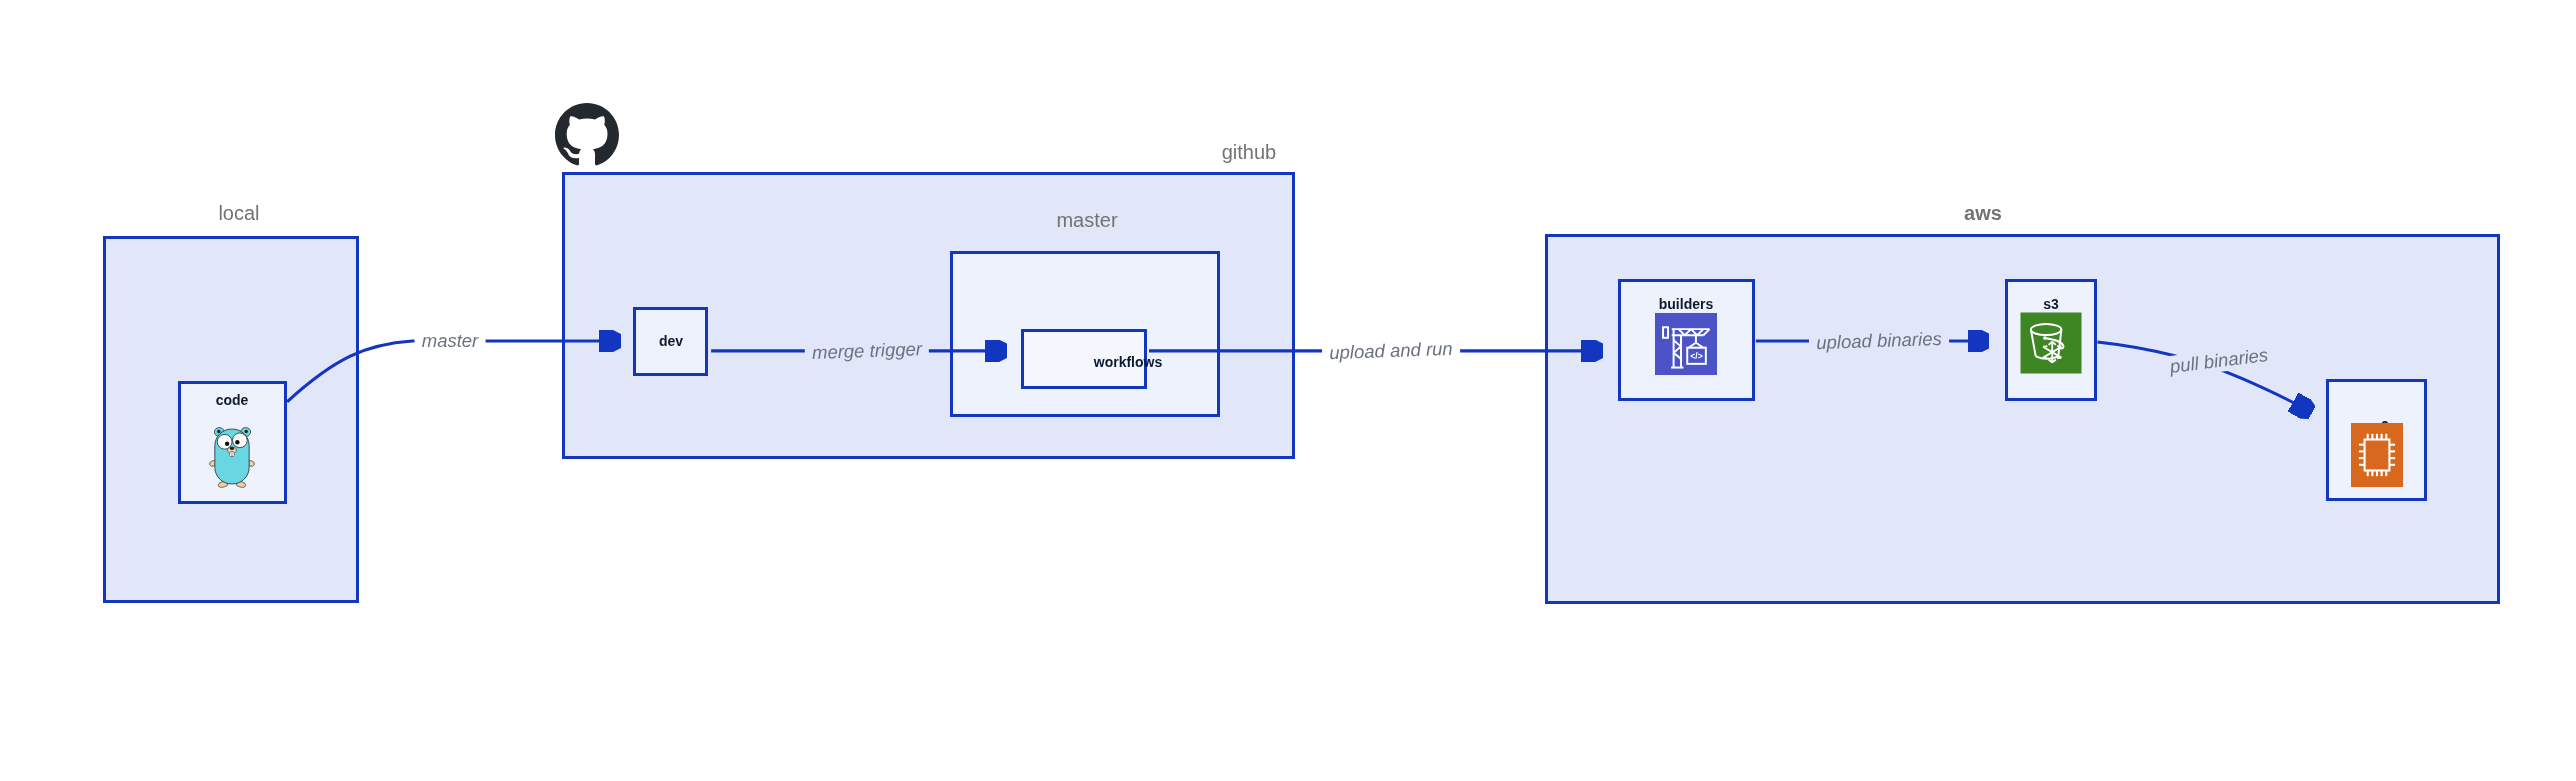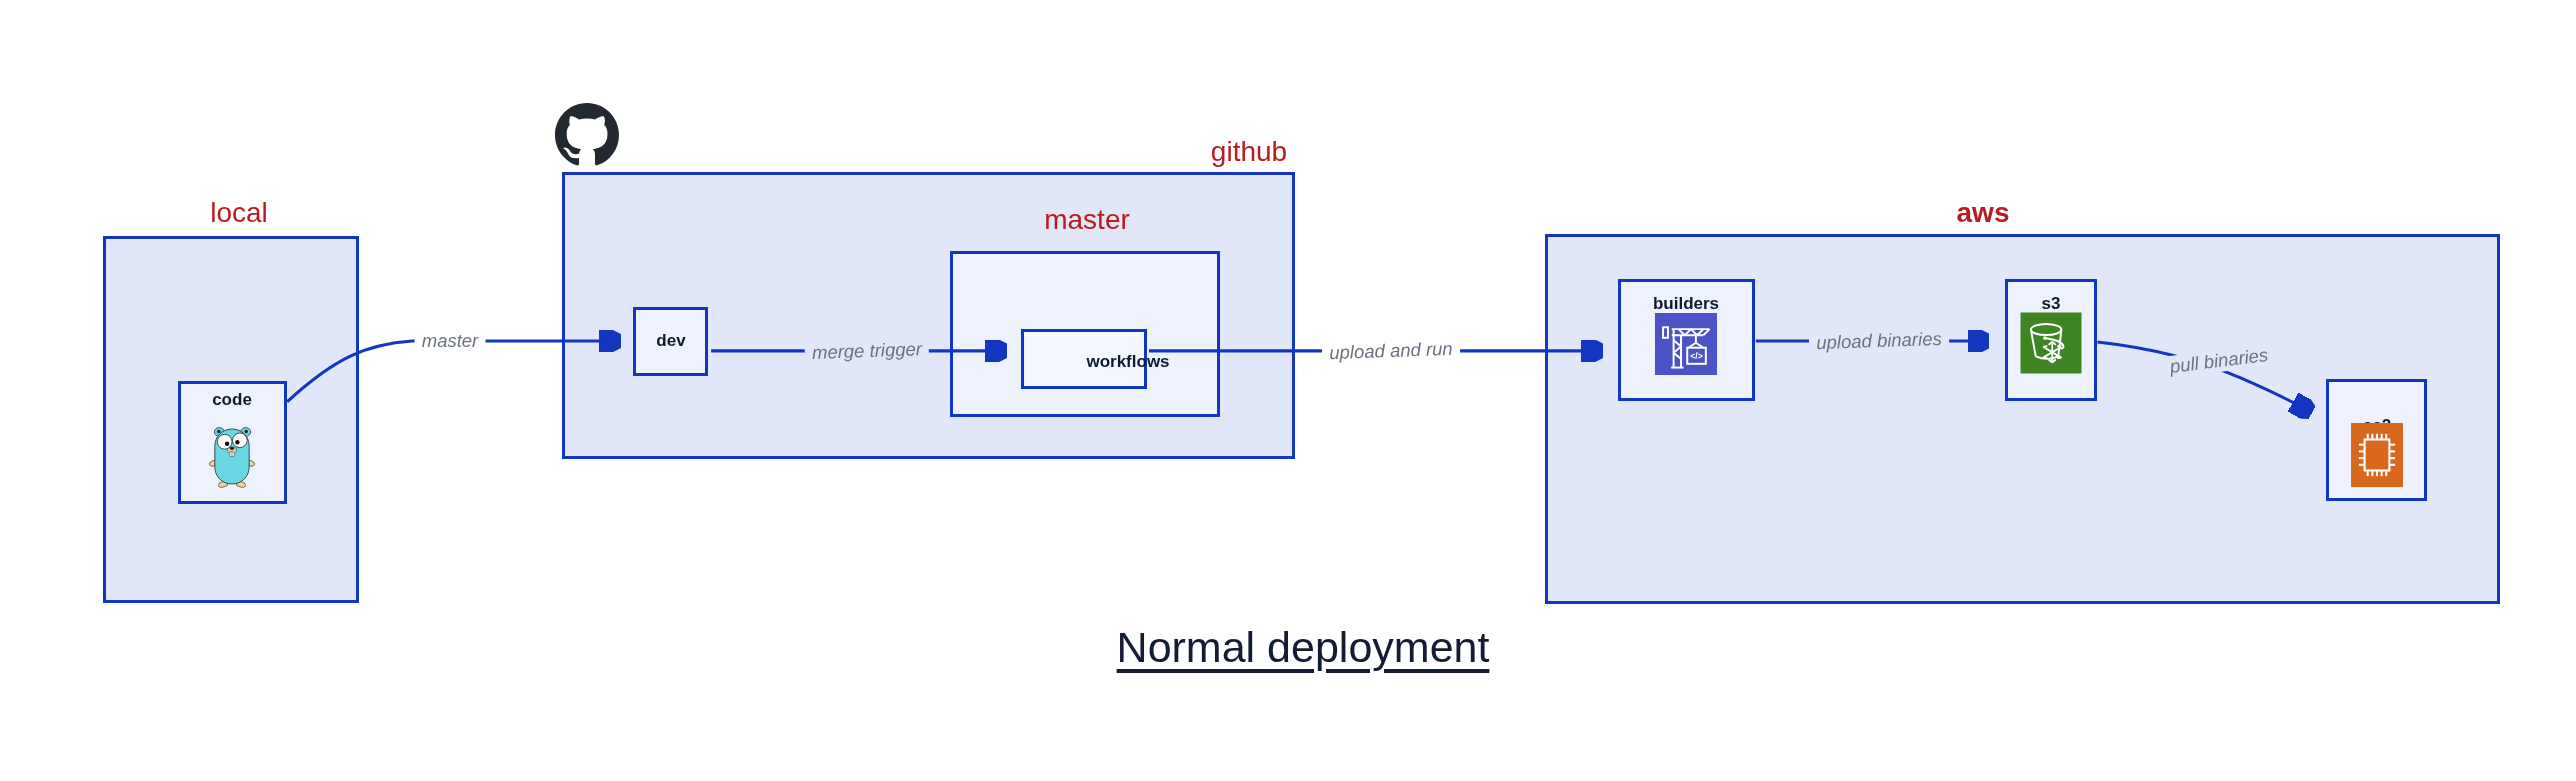--- a/index.html
+++ b/index.html
@@ -18,29 +18,29 @@
   }
   .node{
     position:absolute;
     background:#eef2fc;
     border:3.1px solid #1336c0;
     box-sizing:border-box;
   }
   .group-label{
     position:absolute;
     transform:translate(-50%,-50%);
-    font-size:28px;
+    font-size:20px;
     font-weight:500;
-    color:#b91c1c;
+    color:#737373;
     white-space:nowrap;
   }
   .node-label{
     position:absolute;
     transform:translate(-50%,-50%);
-    font-size:17px;
+    font-size:14px;
     font-weight:700;
     color:#0e1a2e;
     white-space:nowrap;
   }
   .edge-label{
     position:absolute;
     transform:translate(-50%,-50%);
     font-size:18.5px;
     font-style:italic;
     color:#6b7280;
@@ -227,16 +227,15 @@
     <path d="M 3408 662 L 3855 662" marker-end="url(#arrow)"></path>
     <path d="M 4071 664 C 4180 676, 4270 700, 4350 734 C 4410 760, 4450 780, 4482 798" marker-end="url(#arrow)"></path>
   </svg>
 
   <div class="edge-label on-white" style="left:450px;top:341px;">master</div>
   <div class="edge-label on-lav tilt-slight" style="left:867px;top:351px;">merge trigger</div>
   <div class="edge-label on-white tilt-slight" style="left:1391px;top:351px;">upload and run</div>
   <div class="edge-label on-lav tilt-slight" style="left:1879px;top:341px;">upload binaries</div>
   <div class="edge-label on-lav tilt-more" style="left:2219px;top:361px;">pull binaries</div>
 
-  <div class="title" style="left:1303px;top:623px;">Normal deployment</div>
 
 </div>
 
 
 </body></html>

